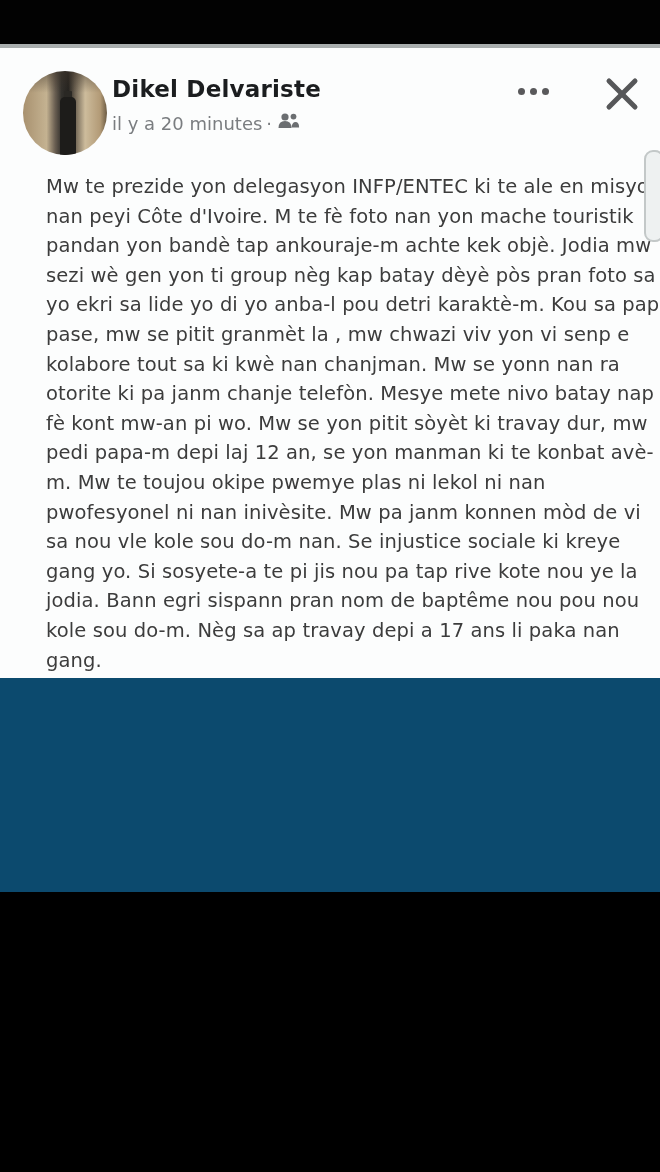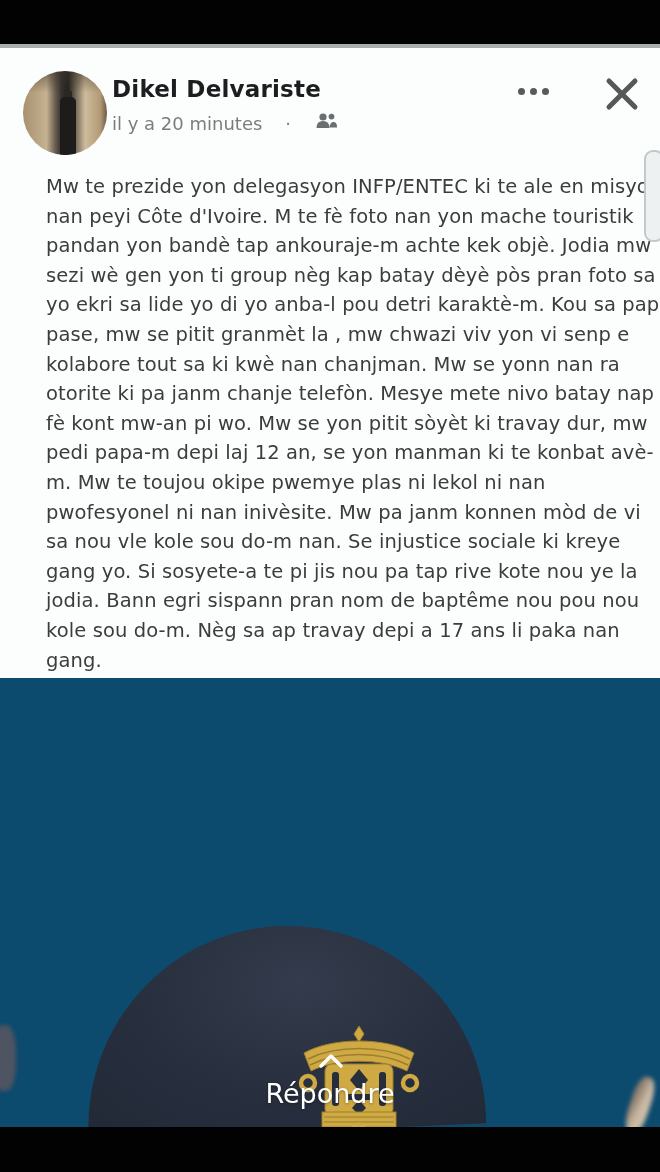--- a/index.html
+++ b/index.html
@@ -1,18 +1,18 @@
 <!DOCTYPE html>
 <html><head>
 <meta charset="utf-8">
 <style>
   html,body{margin:0;padding:0;background:#000;}
   *{box-sizing:border-box;}
   #screen{
-    position:relative;width:660px;height:1172px;overflow:hidden;
+    position:relative;width:660px;height:892px;overflow:hidden;
     background:#fcfdfd;font-family:"DejaVu Sans","Liberation Sans",sans-serif;
   }
   .bar{position:absolute;left:0;width:660px;background:#020202;z-index:30;}
   #bar-top{top:0;height:48px;border-bottom:4px solid #a9aeae;}
   #bar-bottom{top:1127px;height:45px;}
 
   
   #card{position:absolute;left:0;top:52px;width:660px;height:626px;background:#fcfdfd;}
   #avatar{
     position:absolute;left:23px;top:19px;width:84px;height:84px;border-radius:50%;
@@ -22,21 +22,21 @@
       linear-gradient(90deg,#a8916f 0%,#c4b291 28%,#6b6053 38%,#32302c 46%,#24221f 54%,#6e6353 62%,#cdbc9c 74%,#b29a76 92%,#6b5b44 100%);
   }
   #avatar .figure{
     position:absolute;left:37px;top:26px;width:16px;height:60px;background:#1d1c1a;
     border-radius:5px 5px 2px 2px;box-shadow:0 -10px 0 -4px #2a2824;
   }
   #name{
     position:absolute;left:112px;top:24px;font-size:23px;font-weight:bold;color:#1b1d1f;
     letter-spacing:.2px;
   }
-  #meta{position:absolute;left:112px;top:60px;display:flex;align-items:center;gap:23px;
+  #meta{position:absolute;left:112px;top:60px;display:flex;align-items:center;gap:4px;
     font-size:18px;color:#7a7d80;}
   .dots{position:absolute;left:518px;top:36px;display:flex;gap:5px;}
   .dots i{width:7px;height:7px;border-radius:50%;background:#59595b;display:block;}
   #close-btn{position:absolute;left:602px;top:22px;width:40px;height:40px;}
   #post-text{
     position:absolute;left:22px;top:120px;width:618px;
     font-size:19.5px;line-height:29.6px;color:#3c3c3c;letter-spacing:.1px;margin-left:24px;
   }
 
   

